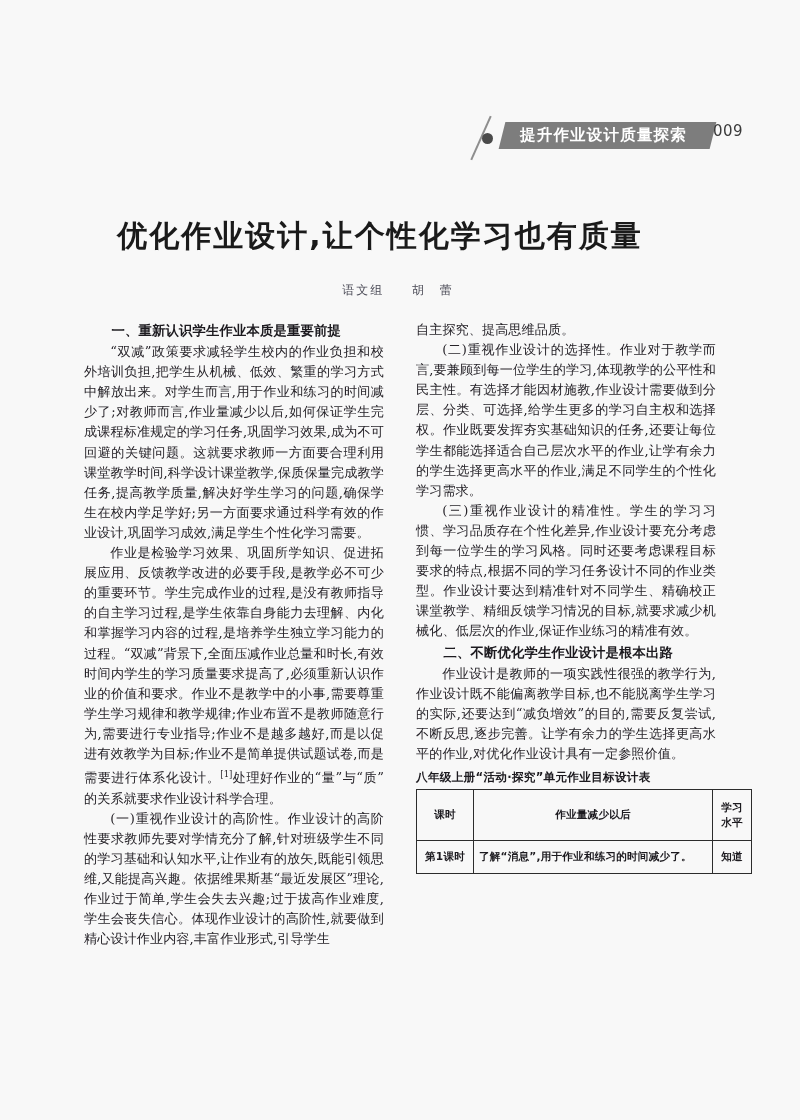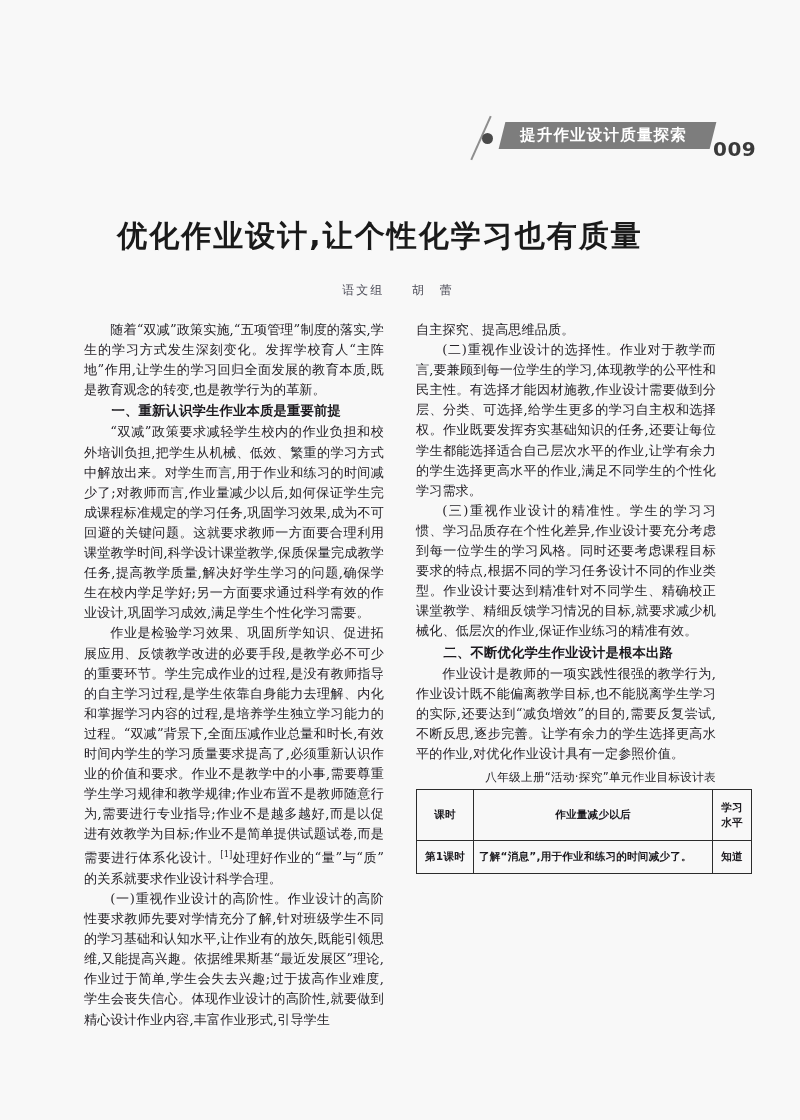--- a/index.html
+++ b/index.html
@@ -63,24 +63,24 @@
     font-size: 15.5px;
     letter-spacing: 1.2px;
     line-height: 27px;
     white-space: nowrap;
     transform: skewX(-14deg);
   }
   .rh-banner > span { display: inline-block; transform: skewX(14deg); }
   .rh-pageno {
     position: absolute;
     left: 243px;
-    top: 25px;
-    font-family: "DejaVu Sans", "Liberation Sans", sans-serif;
-    font-weight: bold;
-    font-size: 20px;
+    top: 10px;
+    font-family: "DejaVu Sans", "Liberation Sans", sans-serif;
+    font-weight: normal;
+    font-size: 15px;
     letter-spacing: 0.5px;
     color: #3a3a3a;
   }
 
   
   .doc-title {
     position: absolute;
     left: 0;
     top: 196px;
     width: 760px;
@@ -145,23 +145,23 @@
   sup.cite {
     font-size: 8.5px;
     vertical-align: super;
     letter-spacing: 0;
   }
 
   
   .table-caption {
     margin: 6px 0 4px 0;
     font-family: "DejaVu Sans", "Liberation Sans", sans-serif;
-    font-weight: normal;
+    font-weight: bold;
     font-size: 11.6px;
-    text-align: right;
+    text-align: left;
     color: #1c1a1f;
     letter-spacing: 0.3px;
   }
   table.goal-table {
     width: 336px;
     border-collapse: collapse;
     table-layout: fixed;
     font-family: "DejaVu Sans", "Liberation Sans", sans-serif;
   }
   table.goal-table th,
@@ -200,21 +200,20 @@
   <h1 class="doc-title">优化作业设计,让个性化学习也有质量</h1>
 
   <div class="byline">
     <span class="dept">语文组</span>
     <span class="author-sp">胡 蕾</span>
   </div>
 
   <div class="columns">
 
     <div class="col col-left">
-      <p class="para">随着“双减”政策实施,“五项管理”制度的落实,学生的学习方式发生深刻变化。发挥学校育人“主阵地”作用,让学生的学习回归全面发展的教育本质,既是教育观念的转变,也是教学行为的革新。</p>
       <p class="heading">一、重新认识学生作业本质是重要前提</p>
       <p class="para">“双减”政策要求减轻学生校内的作业负担和校外培训负担,把学生从机械、低效、繁重的学习方式中解放出来。对学生而言,用于作业和练习的时间减少了;对教师而言,作业量减少以后,如何保证学生完成课程标准规定的学习任务,巩固学习效果,成为不可回避的关键问题。这就要求教师一方面要合理利用课堂教学时间,科学设计课堂教学,保质保量完成教学任务,提高教学质量,解决好学生学习的问题,确保学生在校内学足学好;另一方面要求通过科学有效的作业设计,巩固学习成效,满足学生个性化学习需要。</p>
       <p class="para"><span>作业是检验学习效果、巩固所学知识、促进拓展应用、反馈教学改进的必要手段,是教学必不可少的重要环节。学生完成作业的过程,是没有教师指导的自主学习过程,是学生依靠自身能力去理解、内化和掌握学习内容的过程,是培养学生独立学习能力的过程。“双减”背景下,全面压减作业总量和时长,有效时间内学生的学习质量要求提高了,必须重新认识作业的价值和要求。作业不是教学中的小事,需要尊重学生学习规律和教学规律;作业布置不是教师随意行为,需要进行专业指导;作业不是越多越好,而是以促进有效教学为目标;作业不是简单提供试题试卷,而是需要进行体系化设计。</span><sup class="cite">[1]</sup><span>处理好作业的“量”与“质”的关系就要求作业设计科学合理。</span></p>
       <p class="para">(一)重视作业设计的高阶性。作业设计的高阶性要求教师先要对学情充分了解,针对班级学生不同的学习基础和认知水平,让作业有的放矢,既能引领思维,又能提高兴趣。依据维果斯基“最近发展区”理论,作业过于简单,学生会失去兴趣;过于拔高作业难度,学生会丧失信心。体现作业设计的高阶性,就要做到精心设计作业内容,丰富作业形式,引导学生</p>
     </div>
 
     <div class="col col-right">
       <p class="para flush">自主探究、提高思维品质。</p>
       <p class="para">(二)重视作业设计的选择性。作业对于教学而言,要兼顾到每一位学生的学习,体现教学的公平性和民主性。有选择才能因材施教,作业设计需要做到分层、分类、可选择,给学生更多的学习自主权和选择权。作业既要发挥夯实基础知识的任务,还要让每位学生都能选择适合自己层次水平的作业,让学有余力的学生选择更高水平的作业,满足不同学生的个性化学习需求。</p>
       <p class="para">(三)重视作业设计的精准性。学生的学习习惯、学习品质存在个性化差异,作业设计要充分考虑到每一位学生的学习风格。同时还要考虑课程目标要求的特点,根据不同的学习任务设计不同的作业类型。作业设计要达到精准针对不同学生、精确校正课堂教学、精细反馈学习情况的目标,就要求减少机械化、低层次的作业,保证作业练习的精准有效。</p>

